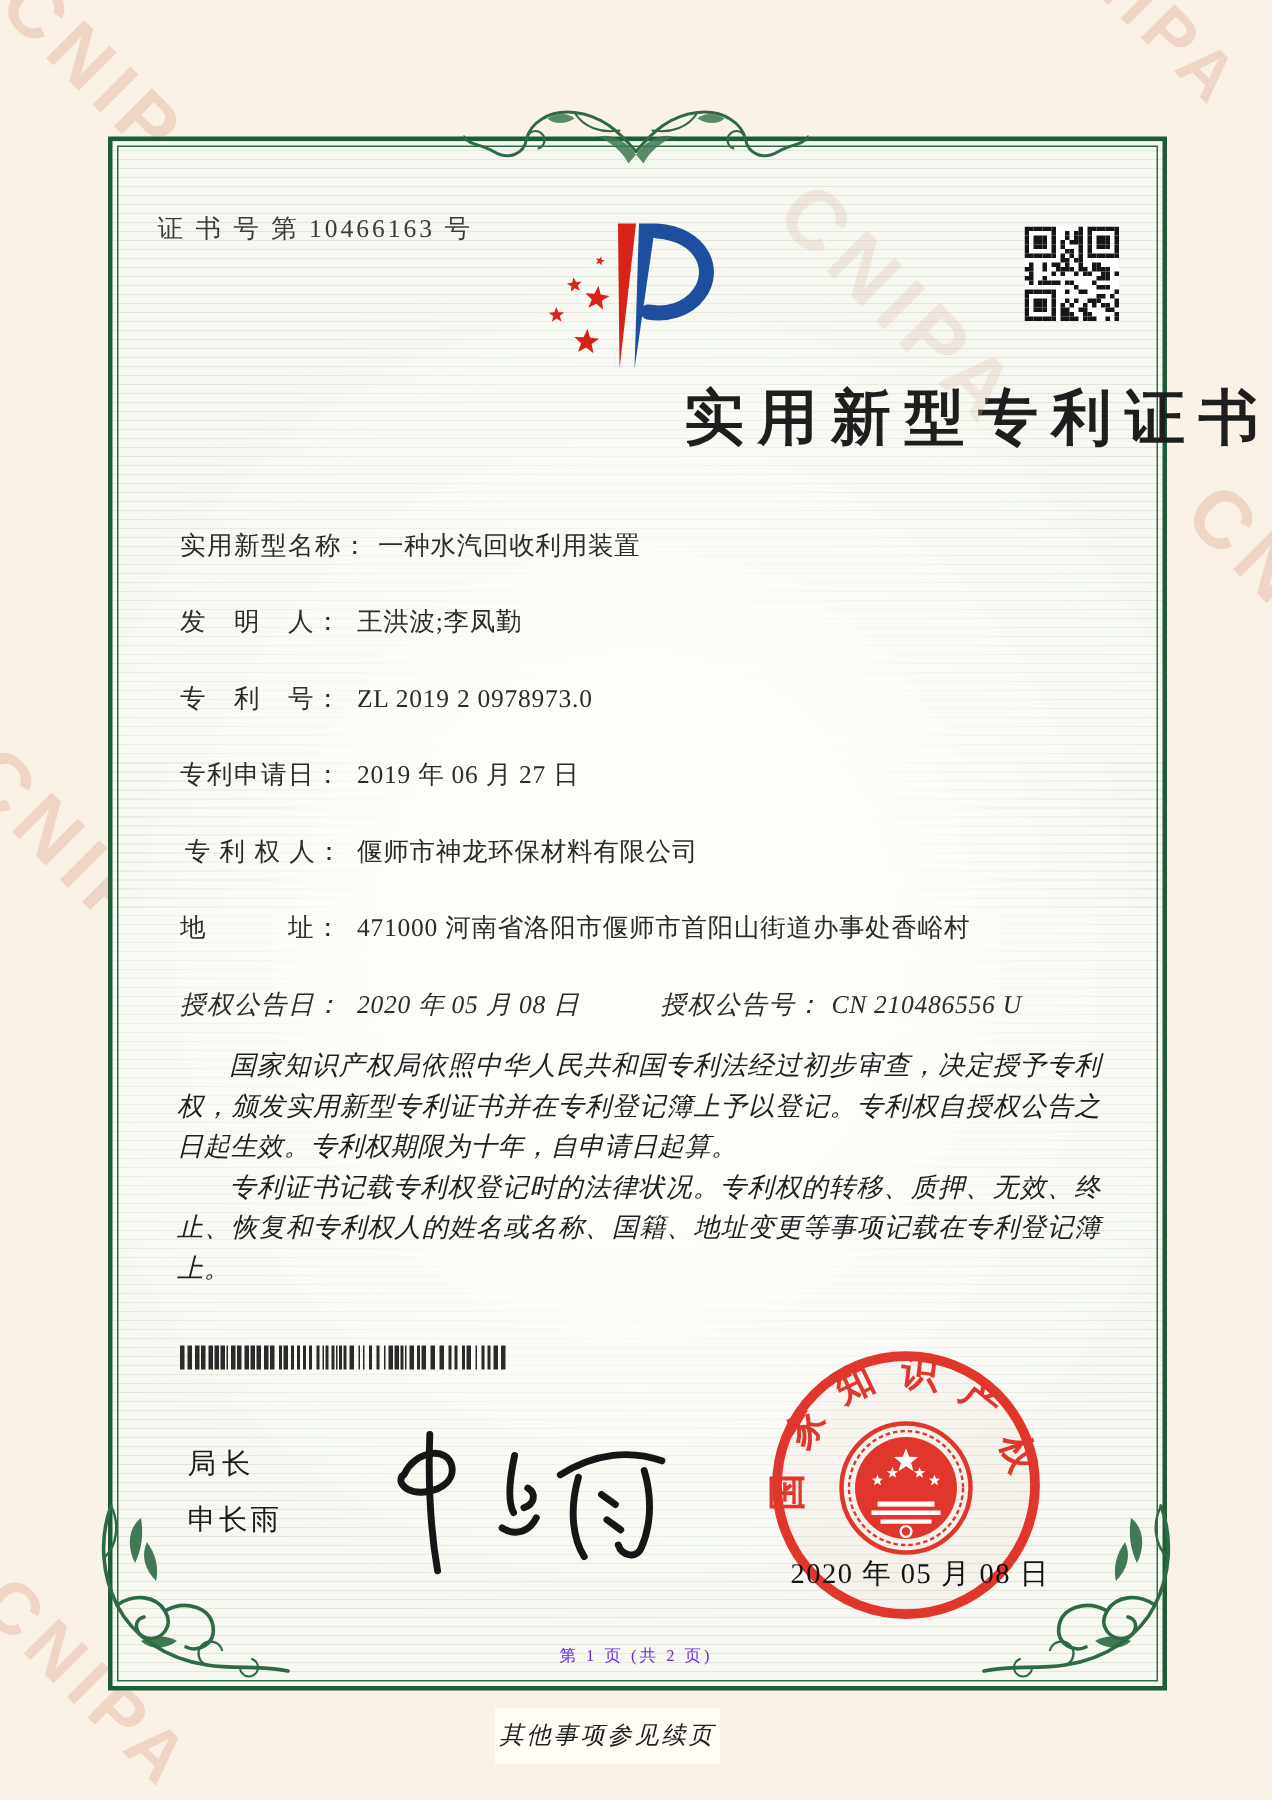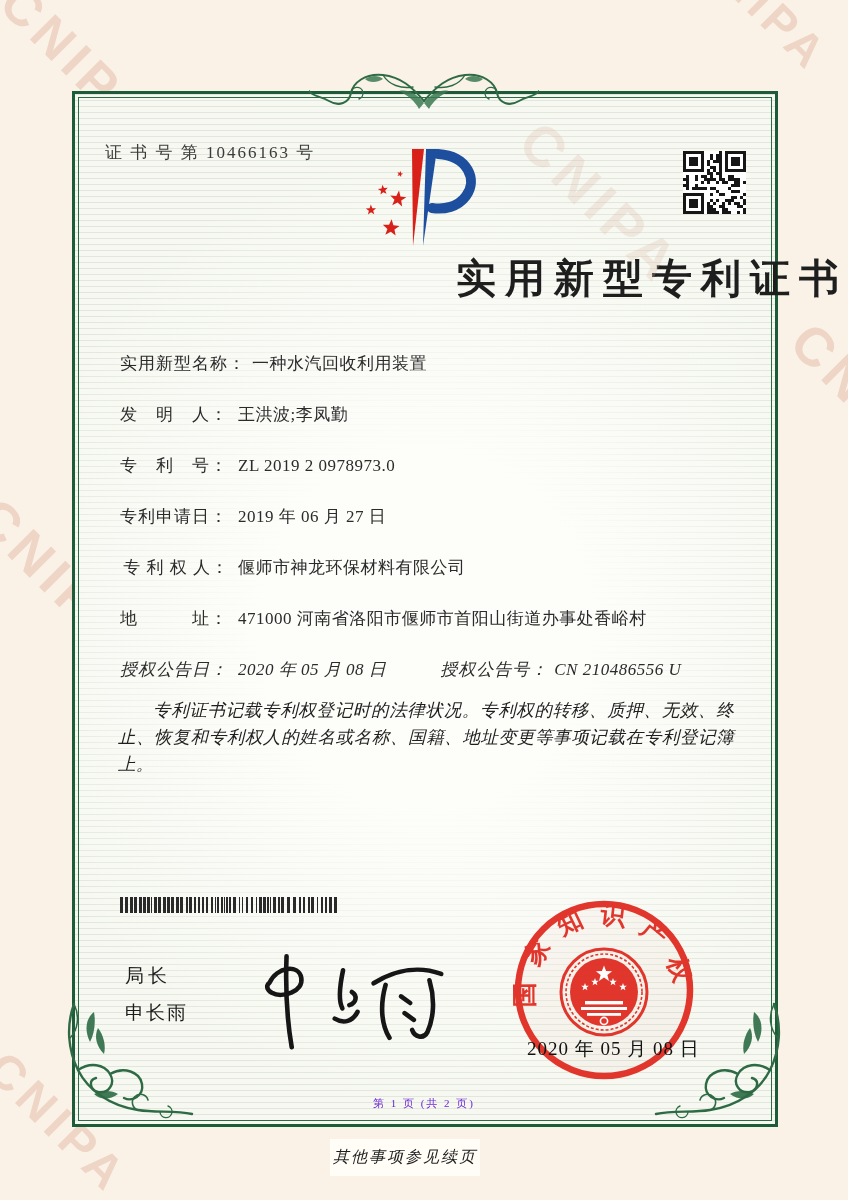--- a/index.html
+++ b/index.html
@@ -390,20 +390,21 @@
   </div>
   <div class="frow" style="top:255px;">
     <span class="lab">地　　　址：</span><span class="val">471000 河南省洛阳市偃师市首阳山街道办事处香峪村</span>
   </div>
   <div class="frow" style="top:306px;font-style:italic;">
     <span class="lab">授权公告日：</span><span class="val">2020 年 05 月 08 日</span><span class="lab2">授权公告号：</span><span class="val">CN 210486556 U</span>
   </div>
 </div>
 
 <div class="body-text">
+  <p>国家知识产权局依照中华人民共和国专利法经过初步审查，决定授予专利权，颁发实用新型专利证书并在专利登记簿上予以登记。专利权自授权公告之日起生效。专利权期限为十年，自申请日起算。</p>
   <p>专利证书记载专利权登记时的法律状况。专利权的转移、质押、无效、终止、恢复和专利权人的姓名或名称、国籍、地址变更等事项记载在专利登记簿上。</p>
 </div>
 
 <div class="barcode" id="barcode">
     <i style="width: 3px; background: rgb(42, 42, 42);"></i>
     <i style="width: 2px; background: transparent;"></i>
     <i style="width: 3px; background: rgb(42, 42, 42);"></i>
     <i style="width: 2px; background: transparent;"></i>
     <i style="width: 3px; background: rgb(42, 42, 42);"></i>
     <i style="width: 1px; background: transparent;"></i>

